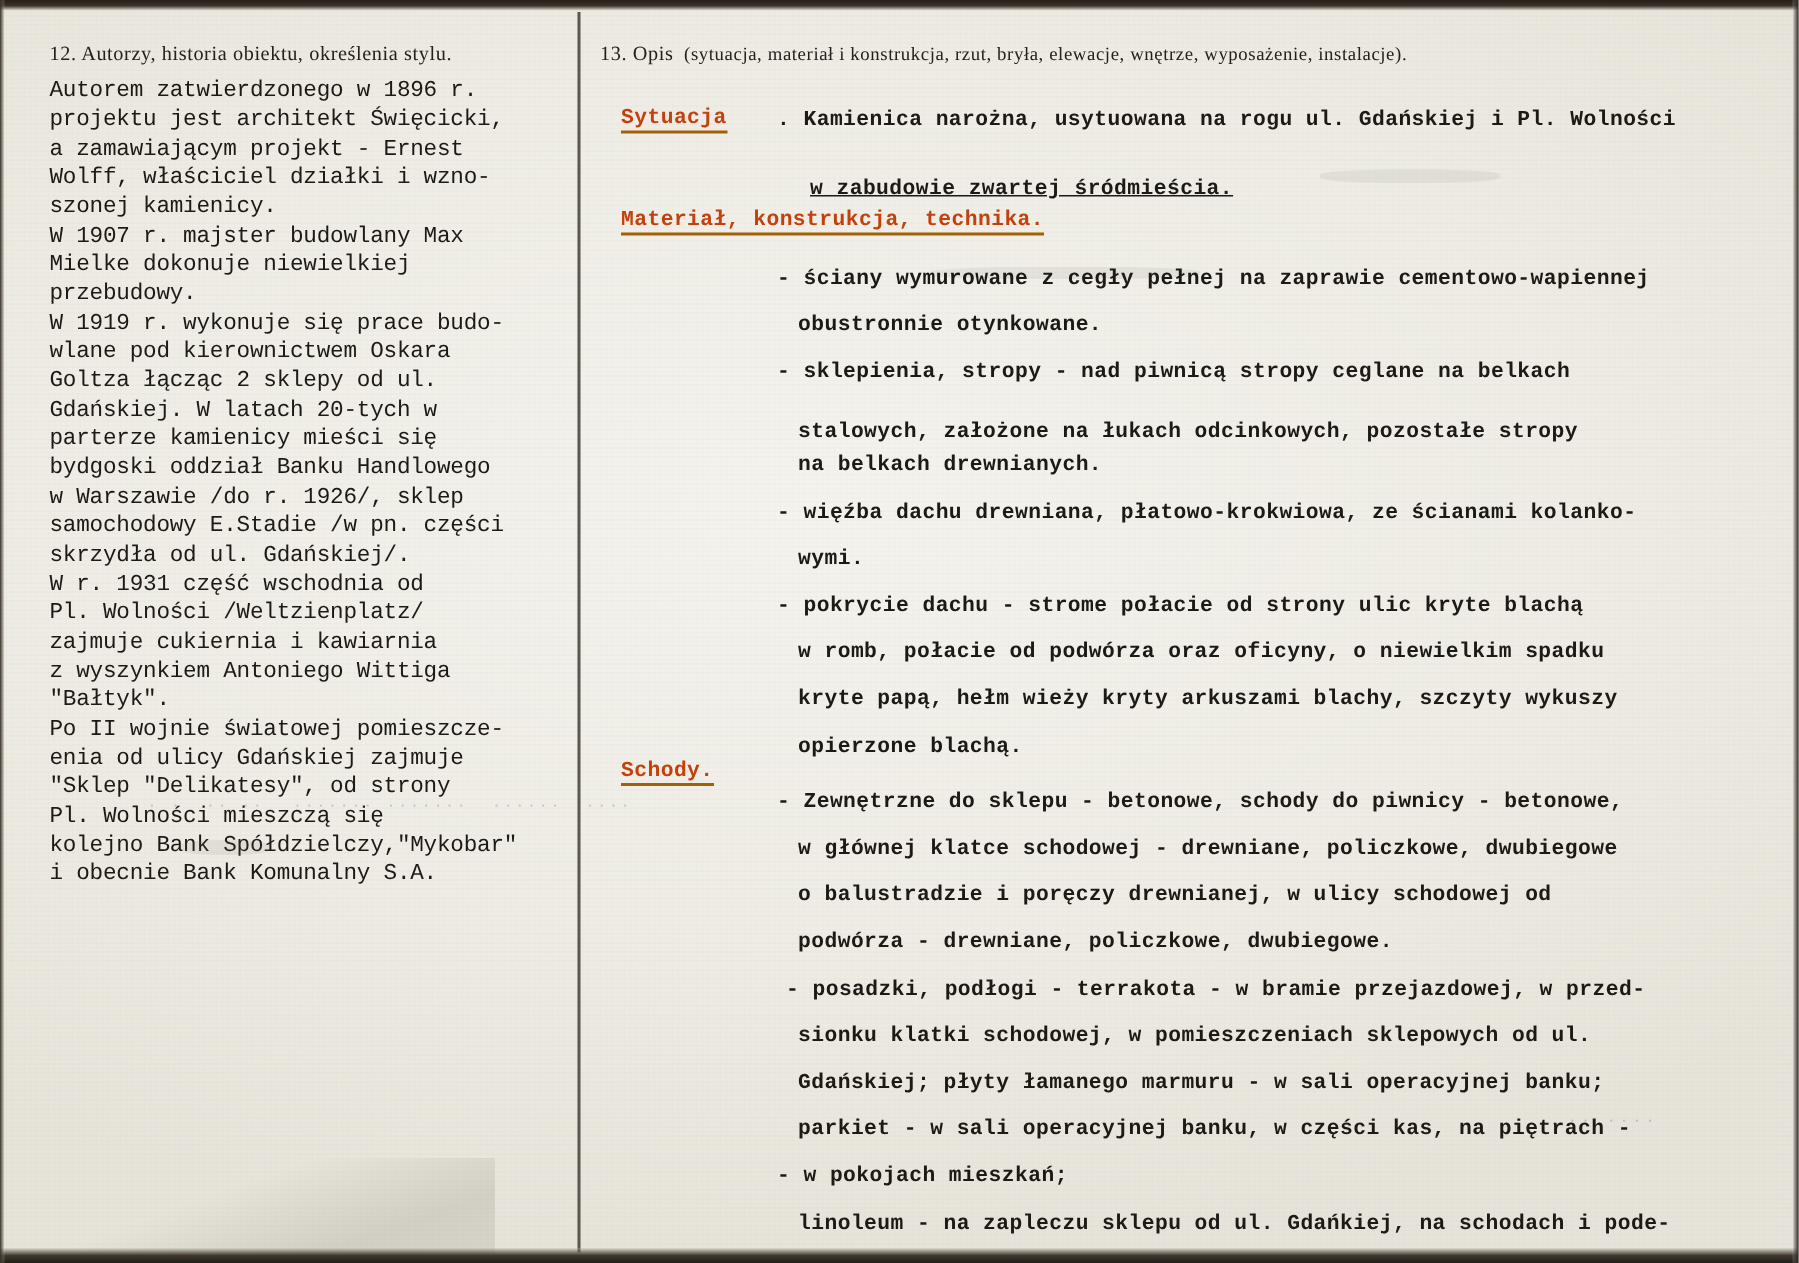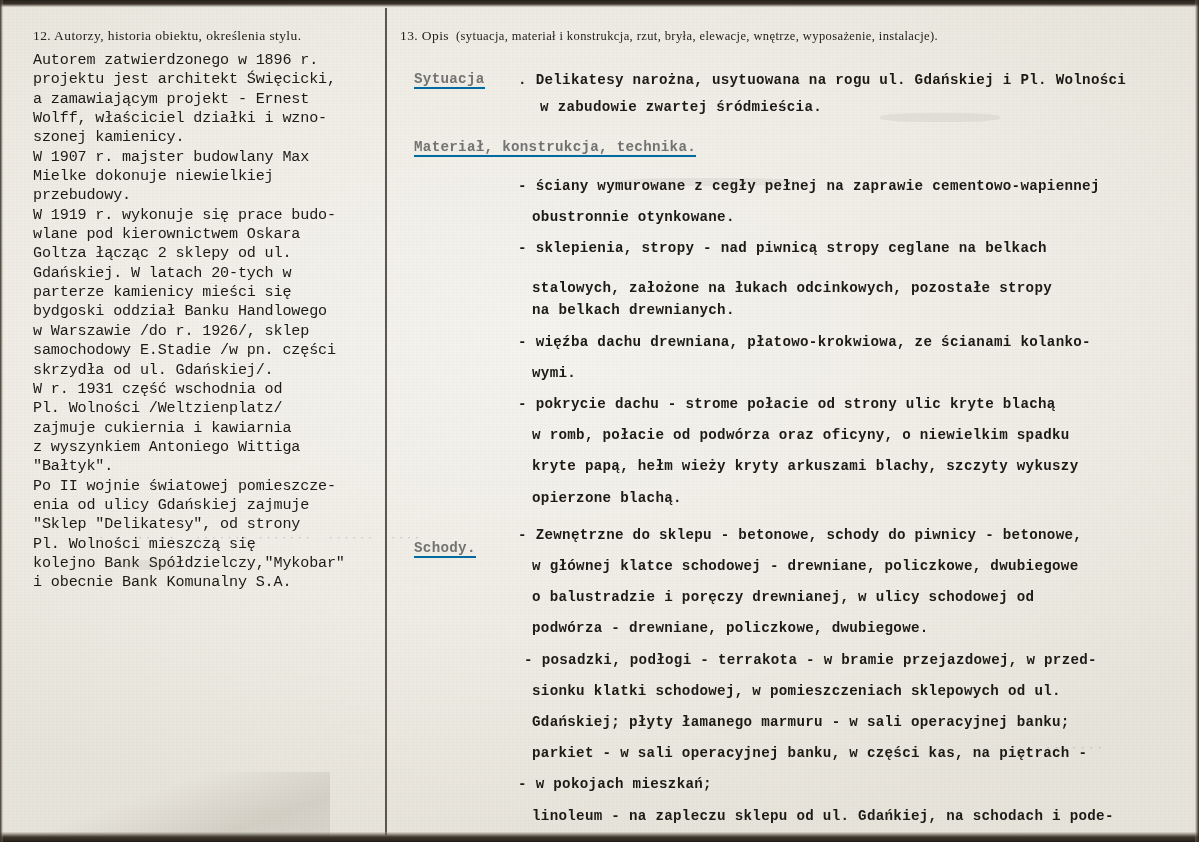--- a/index.html
+++ b/index.html
@@ -103,22 +103,22 @@
     letter-spacing: .3px;
     color: #1d1a16;
   }
   .r-head {
     position: absolute;
     white-space: pre;
     font-family: "Liberation Mono", "DejaVu Sans Mono", monospace;
     font-weight: bold;
     font-size: 14.2px;
     letter-spacing: .3px;
-    color: #737373;
-    border-bottom: 2px solid #0369a1;
+    color: #c2410c;
+    border-bottom: 2px solid #a16207;
     padding-bottom: 0px;
     line-height: 15px;
   }
 
   
   .ghost {
     position: absolute;
     font-family: "Liberation Mono", "DejaVu Sans Mono", monospace;
     font-size: 11px;
     color: rgba(90,90,105,.30);
@@ -154,35 +154,35 @@
   <div class="smudge" style="left:880px; top:113px; width:120px; height:9px;"></div>
   <div class="smudge" style="left:620px; top:178px; width:180px; height:8px;"></div>
   <div class="ghost" style="left:1045px; top:742px; letter-spacing:2px;">·· ····</div>
 
   <div class="col" id="col-right">
     <div class="form-caption">
       <span>13. Opis</span><span class="paren">&nbsp;&nbsp;</span><span class="paren">(sytuacja, materiał i konstrukcja, rzut, bryła, elewacje, wnętrze, wyposażenie, instalacje).</span>
     </div>
     <div id="right-body" style="position:relative; height:800px;">
         <div class="r-head" style="left: 14px; top: 28px;">Sytuacja</div>
-        <div class="r-line" style="left: 118px; top: 28px;">. Delikatesy narożna, usytuowana na rogu ul. Gdańskiej i Pl. Wolności</div>
-        <div class="r-line" style="left: 140px; top: 55px;">w zabudowie zwartej śródmieścia.</div>
+        <div class="r-line" style="left: 118px; top: 28px;">. Kamienica narożna, usytuowana na rogu ul. Gdańskiej i Pl. Wolności</div>
+        <div class="r-line" style="left: 140px; top: 74px; text-decoration: underline;">w zabudowie zwartej śródmieścia.</div>
         <div class="r-head" style="left: 14px; top: 96.4px;">Materiał, konstrukcja, technika.</div>
         <div class="r-line" style="left: 118px; top: 133.6px;">- ściany wymurowane z cegły pełnej na zaprawie cementowo-wapiennej</div>
         <div class="r-line" style="left: 132px; top: 164.8px;">obustronnie otynkowane.</div>
         <div class="r-line" style="left: 118px; top: 196px;">- sklepienia, stropy - nad piwnicą stropy ceglane na belkach</div>
         <div class="r-line" style="left: 132px; top: 236px;">stalowych, założone na łukach odcinkowych, pozostałe stropy</div>
         <div class="r-line" style="left: 132px; top: 258.4px;">na belkach drewnianych.</div>
         <div class="r-line" style="left: 118px; top: 289.6px;">- więźba dachu drewniana, płatowo-krokwiowa, ze ścianami kolanko-</div>
         <div class="r-line" style="left: 132px; top: 320.8px;">wymi.</div>
         <div class="r-line" style="left: 118px; top: 352px;">- pokrycie dachu - strome połacie od strony ulic kryte blachą</div>
         <div class="r-line" style="left: 132px; top: 383.2px;">w romb, połacie od podwórza oraz oficyny, o niewielkim spadku</div>
         <div class="r-line" style="left: 132px; top: 414.4px;">kryte papą, hełm wieży kryty arkuszami blachy, szczyty wykuszy</div>
         <div class="r-line" style="left: 132px; top: 445.6px;">opierzone blachą.</div>
-        <div class="r-head" style="left: 14px; top: 497px;">Schody.</div>
+        <div class="r-head" style="left: 14px; top: 463px;">Schody.</div>
         <div class="r-line" style="left: 118px; top: 482.8px;">- Zewnętrzne do sklepu - betonowe, schody do piwnicy - betonowe,</div>
         <div class="r-line" style="left: 132px; top: 514px;">w głównej klatce schodowej - drewniane, policzkowe, dwubiegowe</div>
         <div class="r-line" style="left: 132px; top: 545.2px;">o balustradzie i poręczy drewnianej, w ulicy schodowej od</div>
         <div class="r-line" style="left: 132px; top: 576.4px;">podwórza - drewniane, policzkowe, dwubiegowe.</div>
         <div class="r-line" style="left: 124px; top: 607.6px;">- posadzki, podłogi - terrakota - w bramie przejazdowej, w przed-</div>
         <div class="r-line" style="left: 132px; top: 638.8px;">sionku klatki schodowej, w pomieszczeniach sklepowych od ul.</div>
         <div class="r-line" style="left: 132px; top: 670px;">Gdańskiej; płyty łamanego marmuru - w sali operacyjnej banku;</div>
         <div class="r-line" style="left: 132px; top: 701.2px;">parkiet - w sali operacyjnej banku, w części kas, na piętrach -</div>
         <div class="r-line" style="left: 118px; top: 732.4px;">- w pokojach mieszkań;</div>
         <div class="r-line" style="left: 132px; top: 763.6px;">linoleum - na zapleczu sklepu od ul. Gdańkiej, na schodach i pode-</div>

